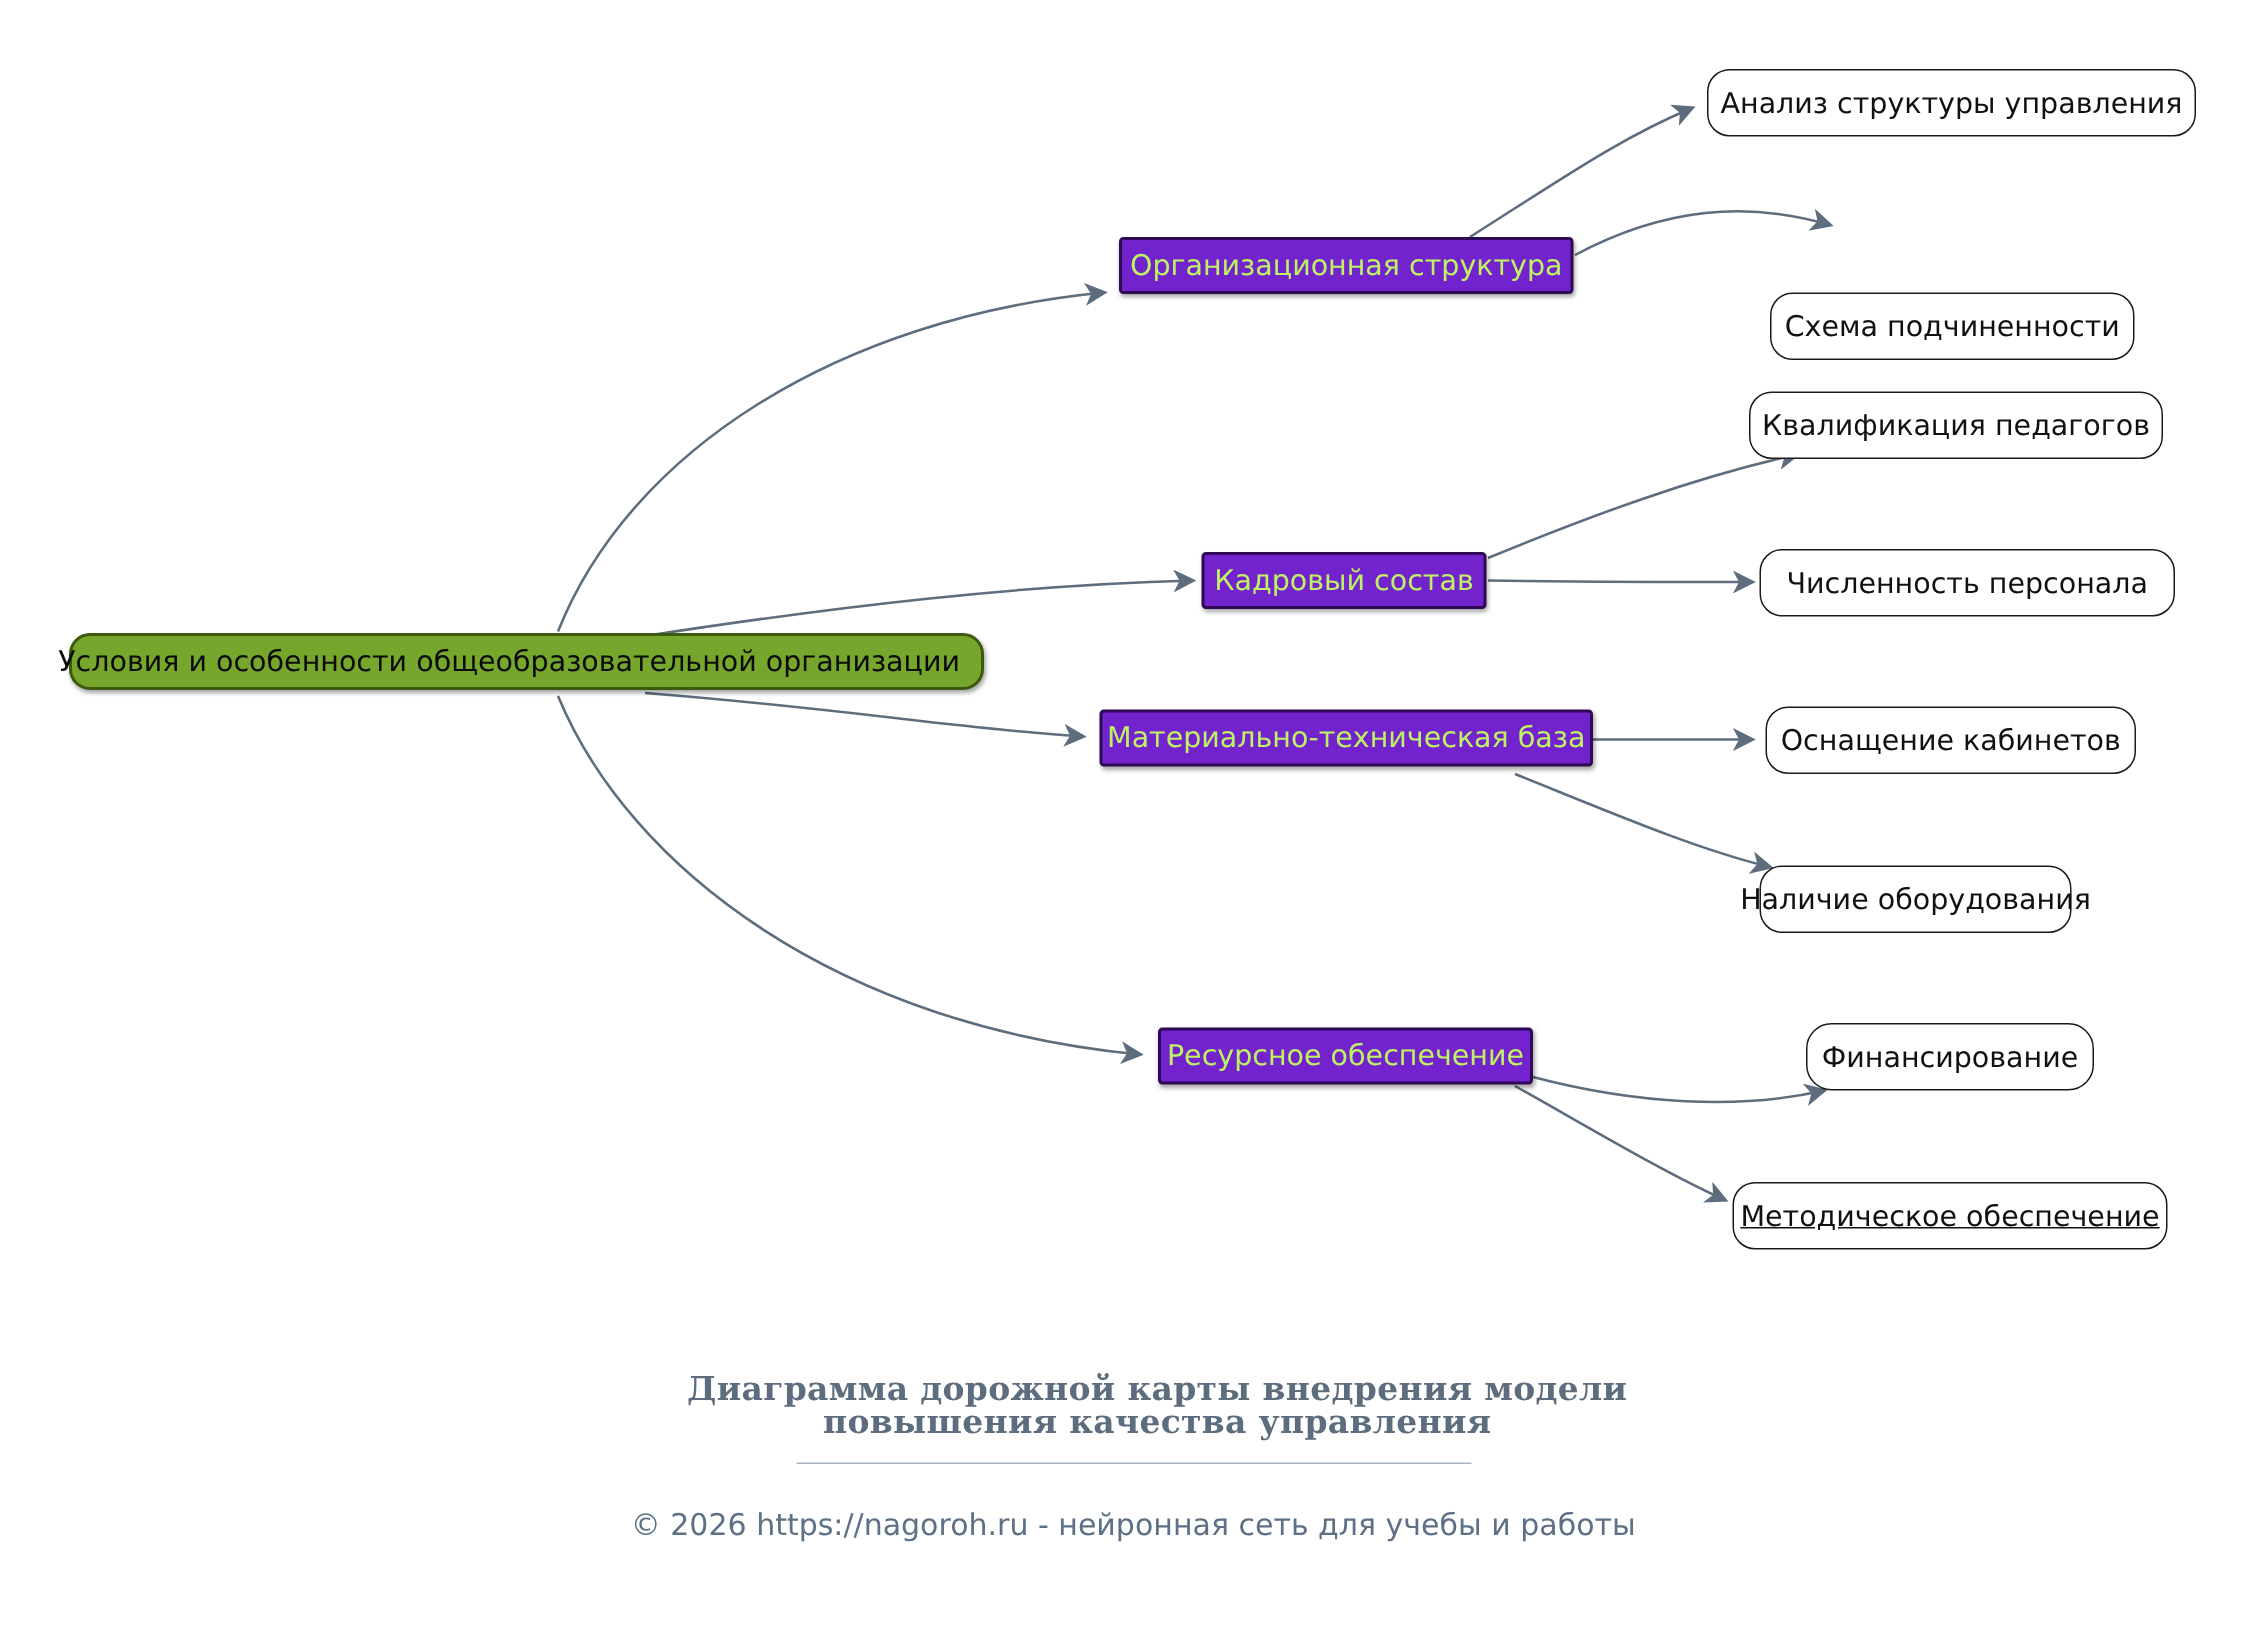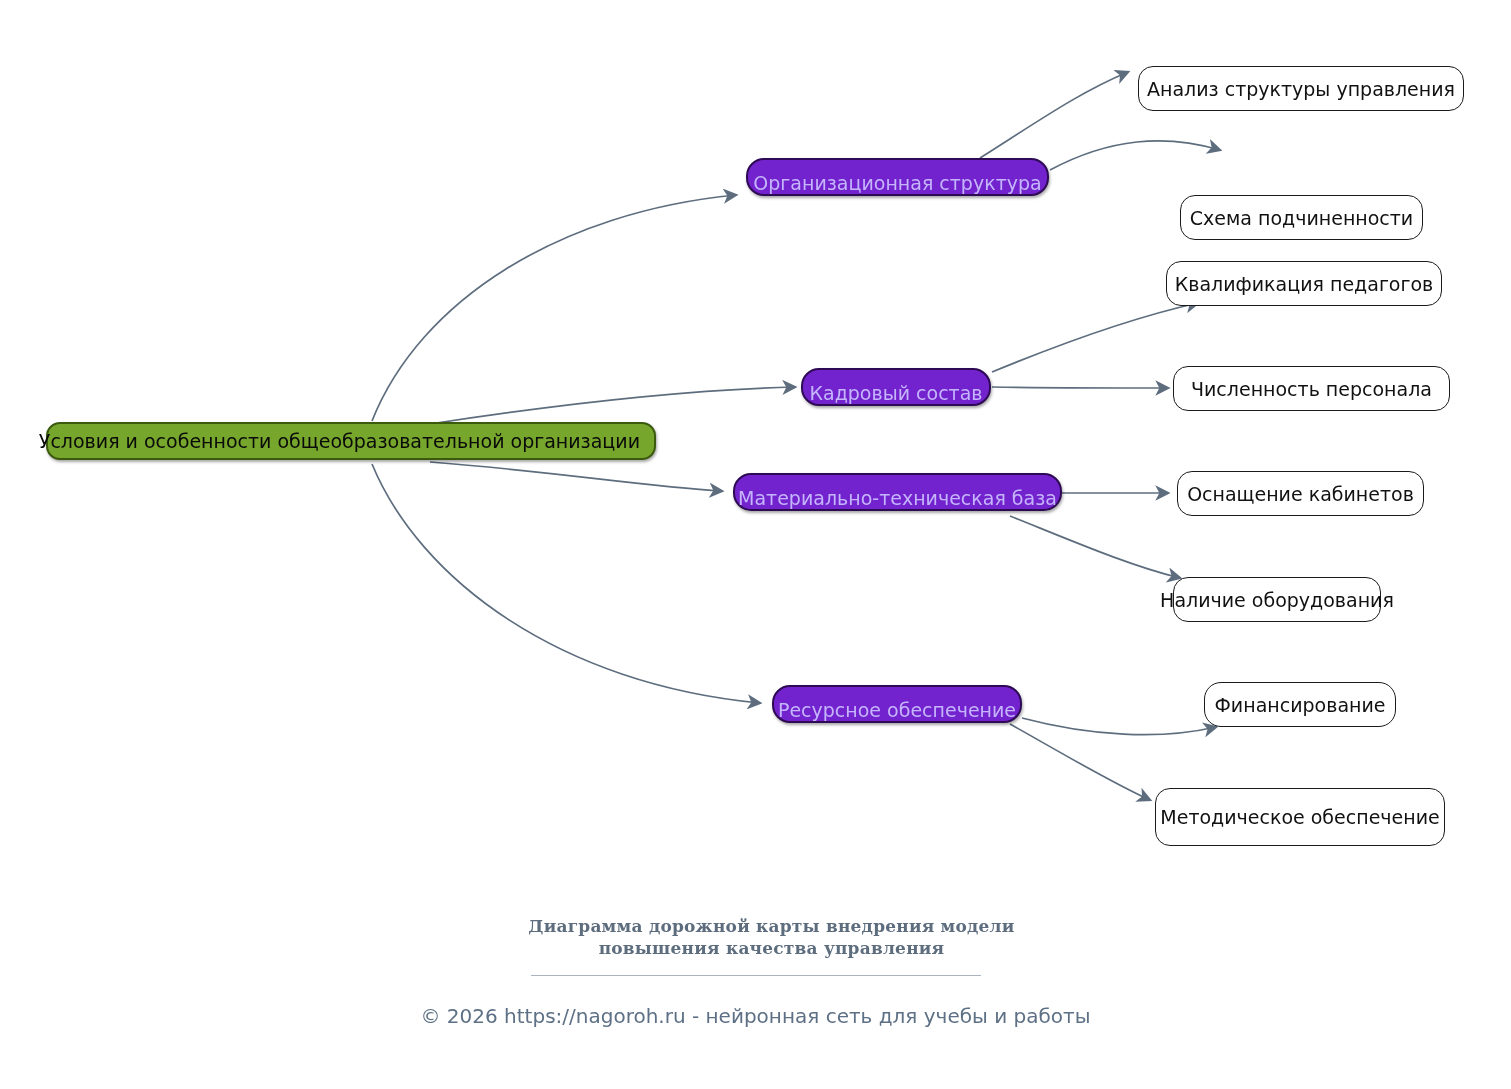--- a/index.html
+++ b/index.html
@@ -40,45 +40,44 @@
     border-radius: 14px;
     color: #0a0a0a;
     font-size: 19px;
     padding: 0 14px;
     box-shadow: 1px 2px 3px rgba(0,0,0,0.35);
     justify-content: flex-end;
   }
   .node-branch {
     background: #7323cd;
     border: 2px solid #2e0a56;
-    border-radius: 18px;
-    color: #c4b5fd;
+    border-radius: 3px;
+    color: #bef264;
     font-size: 19px;
     padding: 0 14px;
     box-shadow: 1px 2px 3px rgba(0,0,0,0.35);
-    align-items: flex-end;
   }
   .node-leaf {
     background: #ffffff;
     border: 1.6px solid #1b1b1b;
     border-radius: 15px;
     color: #111111;
     font-size: 19px;
     padding: 0 14px;
   }
   #footer {
     position: absolute;
     left: 0;
     width: 1511px;
     text-align: center;
   }
   .footer-title {
     font-family: "DejaVu Serif", serif;
     font-weight: bold;
-    font-size: 17px;
+    font-size: 22px;
     color: #5d6d7e;
     line-height: 22px;
     letter-spacing: 0.2px;
     padding-left: 32px;
   }
   .footer-rule {
     width: 450px;
     height: 1px;
     background: #aab4bf;
     margin: 16px auto 0 auto;
@@ -122,21 +121,21 @@
     </g>
   </svg>
 
   <div class="node node-root" style="left:46px; top:422px; width:610px; height:38px;">
     <span>Условия и особенности общеобразовательной организации</span>
   </div>
 
   <div class="node node-branch" style="left:746px; top:158px; width:303px; height:38px;">
     <span>Организационная структура</span>
   </div>
-  <div class="node node-leaf" style="left:1138px; top:46px; width:326px; height:45px;margin-top:20px;">
+  <div class="node node-leaf" style="left:1138px; top:46px; width:326px; height:45px;">
     <span>Анализ структуры управления</span>
   </div>
   <div class="node node-leaf" style="left:1180px; top:157px; width:243px; height:45px;margin-top:38px;">
     <span>Схема подчиненности</span>
   </div>
 
   <div class="node node-branch" style="left:801px; top:368px; width:190px; height:38px;">
     <span>Кадровый состав</span>
   </div>
   <div class="node node-leaf" style="left:1166px; top:261px; width:276px; height:45px;">
@@ -155,21 +154,21 @@
   <div class="node node-leaf" style="left:1173px; top:577px; width:208px; height:45px;align-items:center;">
     <span>Наличие оборудования</span>
   </div>
 
   <div class="node node-branch" style="left:772px; top:685px; width:250px; height:38px;">
     <span>Ресурсное обеспечение</span>
   </div>
   <div class="node node-leaf" style="left:1204px; top:682px; width:192px; height:45px;border-radius:17px;">
     <span>Финансирование</span>
   </div>
-  <div class="node node-leaf" style="left:1155px; top:788px; width:290px; height:58px;">
+  <div class="node node-leaf" style="left:1155px; top:788px; width:290px; height:45px;text-decoration:underline;">
     <span>Методическое обеспечение</span>
   </div>
 
   <div id="footer" style="top:915px;">
     <div class="footer-title">
       <div>Диаграмма дорожной карты внедрения модели</div>
       <div>повышения качества управления</div>
     </div>
     <div class="footer-rule"></div>
     <div class="footer-credit">© 2026 https://nagoroh.ru - нейронная сеть для учебы и работы</div>

